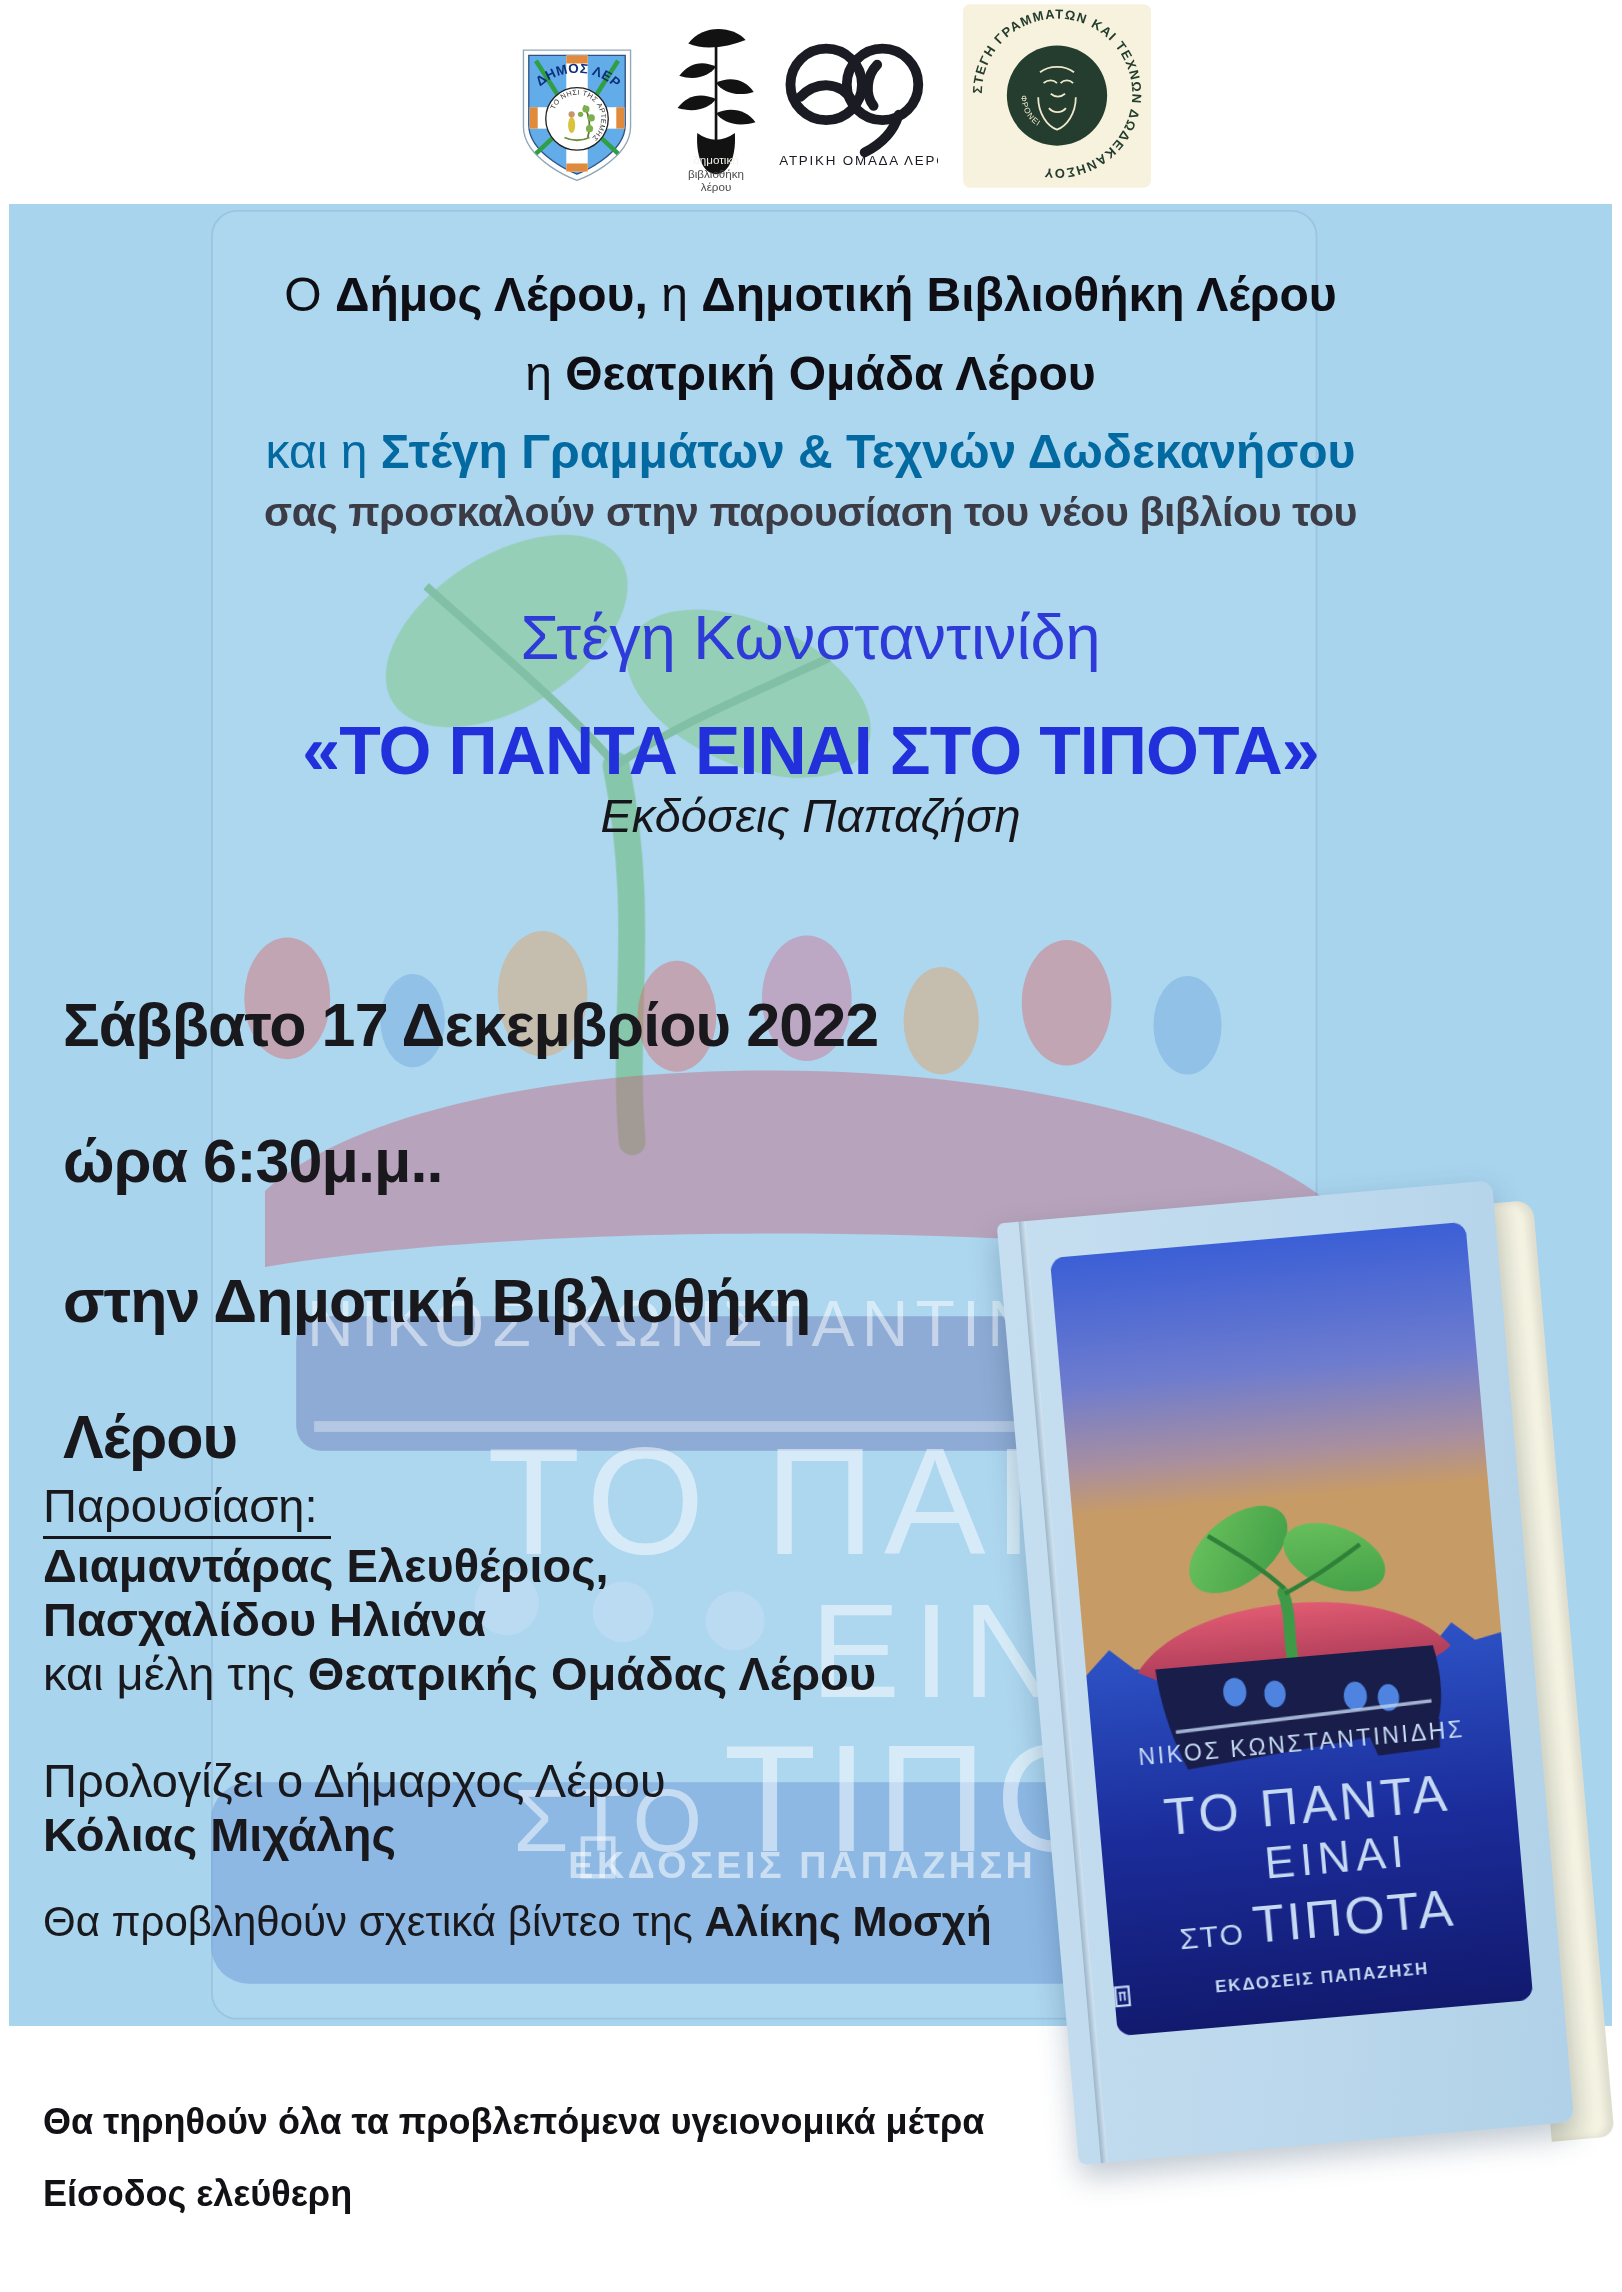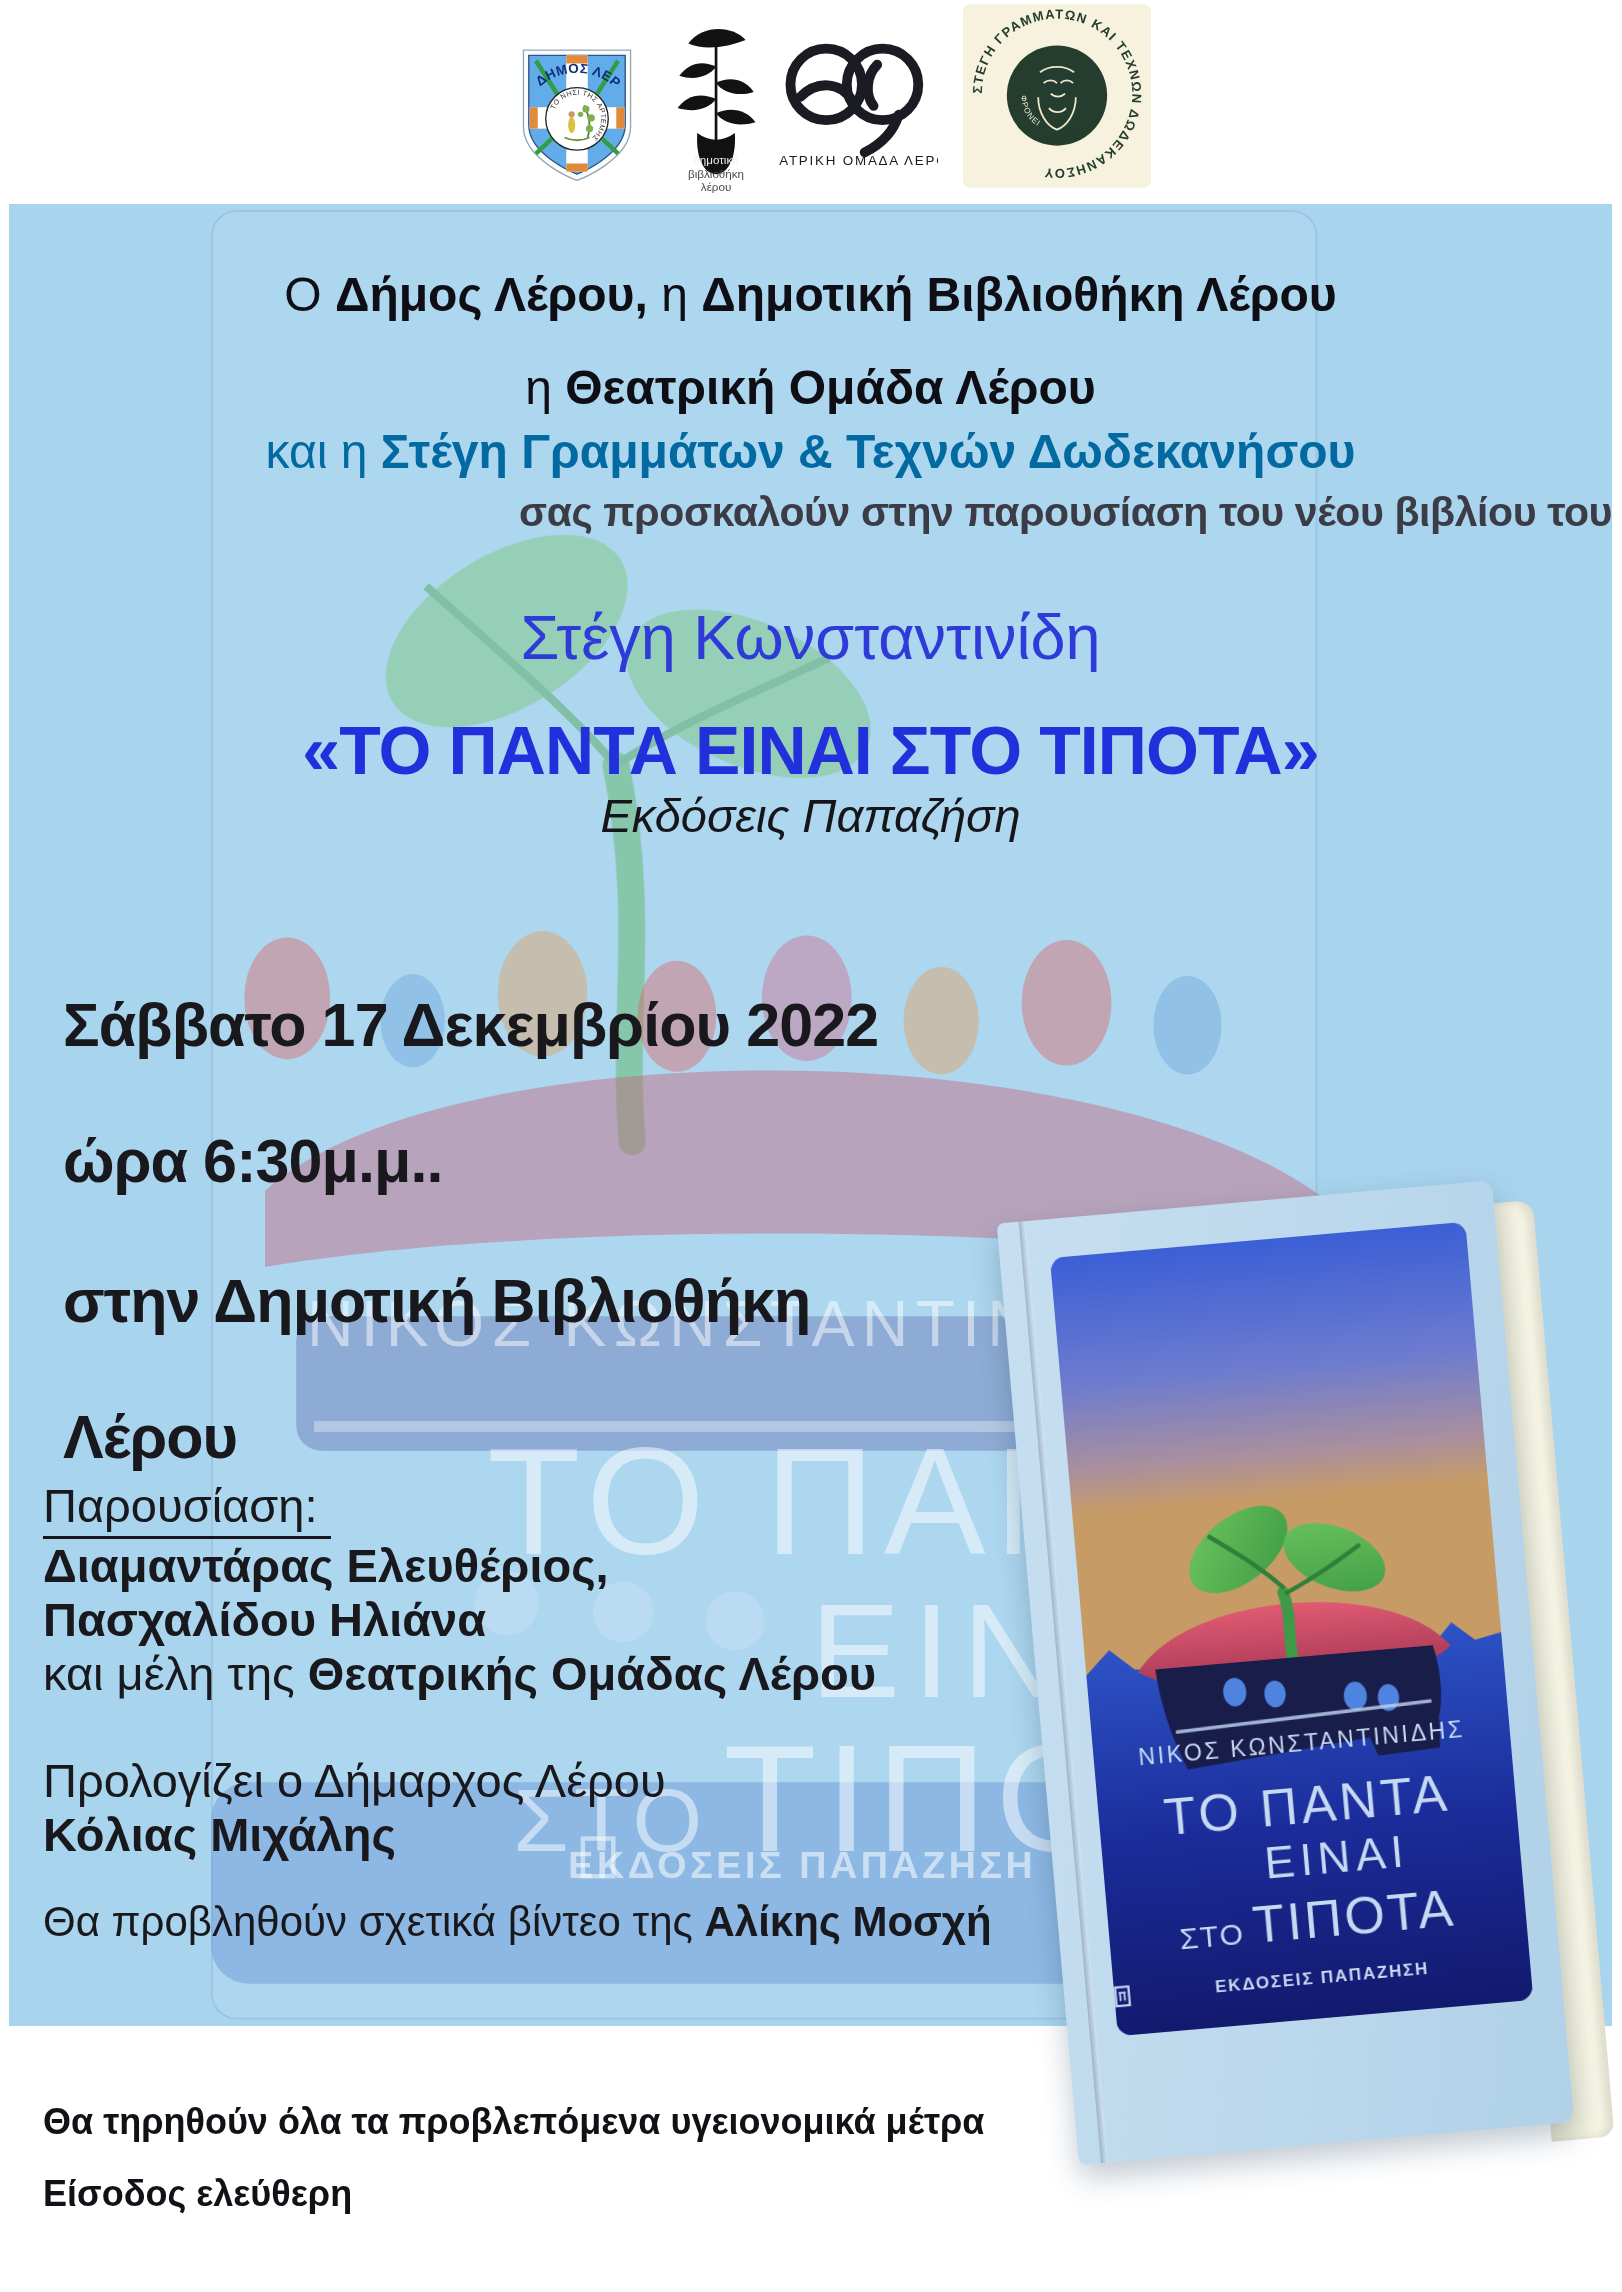--- a/index.html
+++ b/index.html
@@ -17,23 +17,23 @@
   
   .panel{position:absolute;left:9px;top:204px;width:1603px;height:1822px;background:#A8D4EE;}
   .wm{position:absolute;left:202px;top:6.3px;z-index:0;}
   .wm text{font-family:"Liberation Sans","DejaVu Sans",sans-serif;}
 
   
   .t{position:absolute;z-index:2;white-space:nowrap;}
   .c{left:0;right:0;text-align:center;}
   .b{font-weight:700;}
   .hl1{top:63px;font-size:48px;color:#0E0E14;}
-  .hl2{top:156px;font-size:48px;color:#0E0E14;}
+  .hl2{top:142px;font-size:48px;color:#0E0E14;}
   .hl3{top:220px;font-size:48px;color:#0369a1;}
-  .invite{top:285px;font-size:41px;font-weight:700;color:#3C3C46;letter-spacing:-0.4px;text-align:right;}
+  .invite{top:285px;font-size:41px;font-weight:700;color:#3C3C46;letter-spacing:-0.4px;}
   .author{top:397px;font-size:63px;color:#2F3BD8;}
   .booktitle{top:507px;font-size:68px;font-weight:700;color:#2230DC;letter-spacing:-0.9px;}
   .publine{top:584px;font-size:47px;color:#15151A;font-style:italic;}
 
   .ev{left:54px;font-size:61px;font-weight:700;color:#18181D;letter-spacing:-0.9px;}
   .ev1{top:786px;}.ev2{top:922px;}.ev3{top:1062px;}.ev4{top:1198px;}
 
   .pr{left:34px;font-size:47px;color:#18181D;margin-top:16px;}
   .pr-h{top:1258px;}
   .pr-h .u{display:inline-block;white-space:pre;border-bottom:3.6px solid #16161C;padding-bottom:2.7px;}

